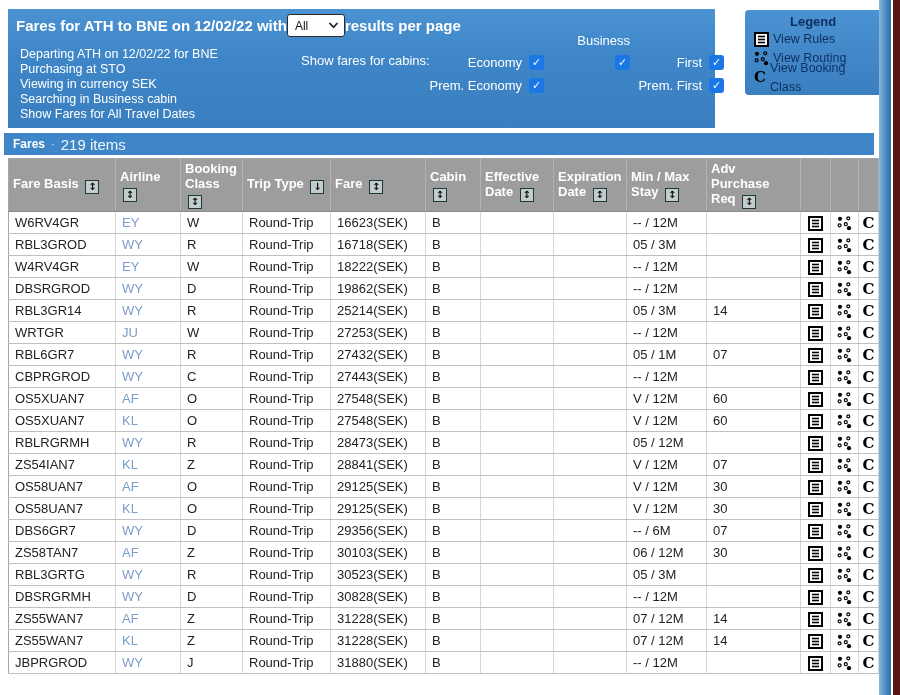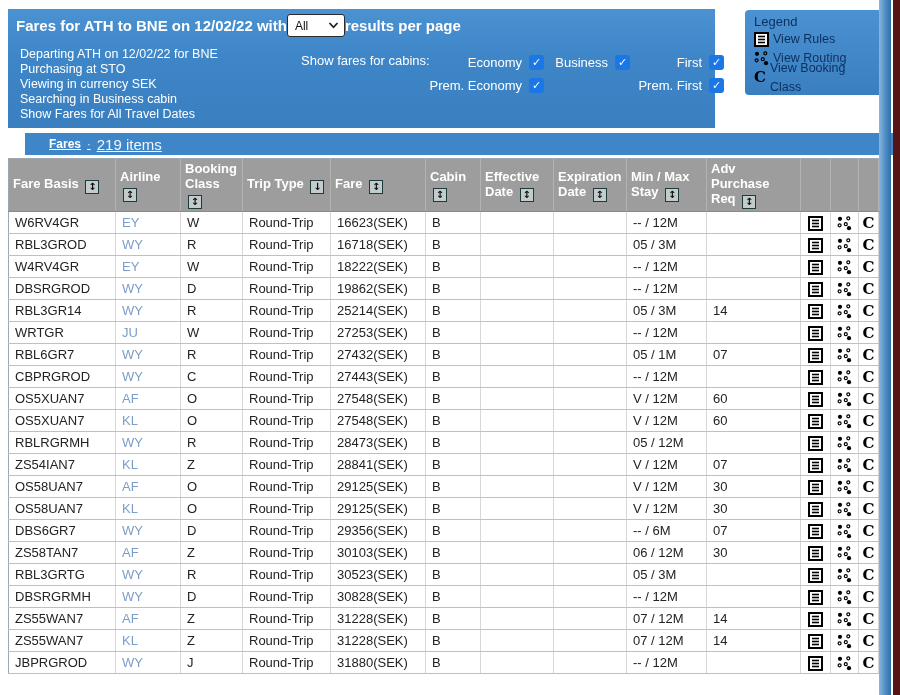--- a/index.html
+++ b/index.html
@@ -16,35 +16,35 @@
     width:58px; height:23px; background:#fff; border:1px solid #2b2b2b; border-radius:3px;
     padding:0 5px 0 7px; color:#111; font-size:12px; font-weight:normal; cursor:default; }
   .search-row { position:absolute; left:12px; top:38px; display:flex; color:#fff; font-size:12.5px; }
   .search-label { font-weight:bold; width:58px; text-align:right; margin-right:8px; }
   .search-lines div { line-height:15px; }
   .cabins-label { position:absolute; left:293px; top:44px; color:#fff; font-size:13px; }
   .cabins-grid { position:absolute; left:420px; top:38px; width:296px; }
   .cabins-row { display:flex; height:23px; }
   .cab-cell { display:flex; align-items:flex-end; justify-content:flex-end; gap:7px;
     color:#fff; font-size:13px; }
-  .cab-cell.c1 { width:116px; } .cab-cell.c2 { width:86px; } .cab-cell.c3 { width:94px; }
+  .cab-cell.c1 { width:116px; } .cab-cell.c2 { width:86px;flex-direction:column; } .cab-cell.c3 { width:94px; }
   .checkbox { width:15px; height:15px; border-radius:3px; background:#1b76e6;
     display:inline-flex; align-items:center; justify-content:center;
     color:#fff; font-size:11px; font-weight:bold; line-height:15px; cursor:pointer; }
 
   
   .legend-panel { position:absolute; left:745px; top:10px; width:138px; height:85px;
     background:linear-gradient(180deg,#4b92d2,#3a7fc0); border-radius:4px; padding:4px 4px 0 9px;
     color:#0c2f5e; }
-  .legend-title { font-size:13px; font-weight:normal; margin-bottom:1px; }
+  .legend-title { font-size:13px; font-weight:bold; margin-bottom:1px;margin-left:36px; }
   .legend-item { display:flex; align-items:center; gap:4px; font-size:12.5px; line-height:19px; height:19px; }
 
   
-  .fares-bar { position:absolute; left:25px; top:133px; width:870px; height:22px;
-    background:#3e86c8; color:#fff; display:flex; align-items:center; padding-left:24px; gap:6px;text-decoration:underline; }
+  .fares-bar { position:absolute; left:4px; top:133px; width:870px; height:22px;
+    background:#3e86c8; color:#fff; display:flex; align-items:center; padding-left:9px; gap:6px; }
   .fb-title { font-size:12px; font-weight:bold; }
   .fb-sep { font-size:11px; color:#e8eef5; }
   .fb-count { font-size:15px; color:#f2f6fa; }
 
   
   .fares-table { position:absolute; left:8px; top:158px; width:870px;
     border-collapse:collapse; table-layout:fixed; border:1px solid #9fa8b0; }
   .fares-table thead th { background:#9d9d9d; color:#fff; font-size:13px; font-weight:bold;
     text-align:left; vertical-align:middle; padding:2px 4px; height:40px; line-height:15px;
     border-right:1px solid #b3b3b3; border-bottom:1px solid #8a8a8a; cursor:pointer; }

